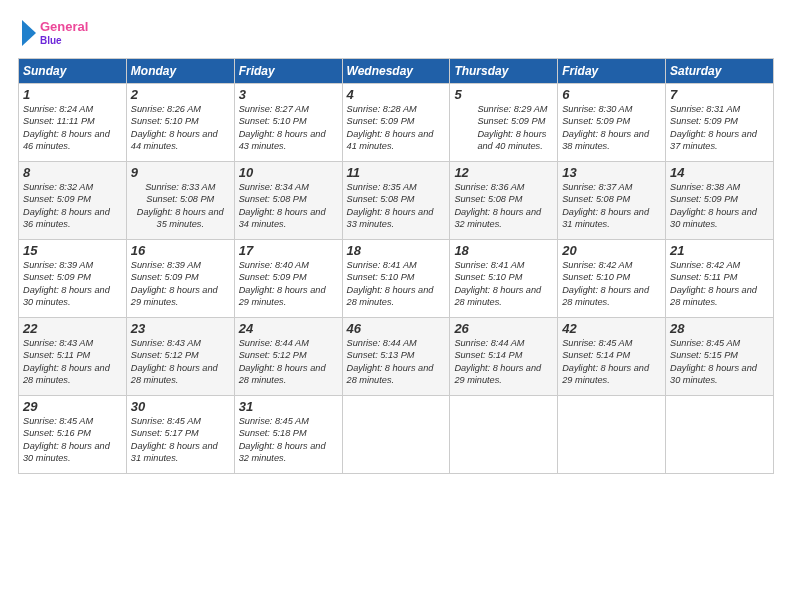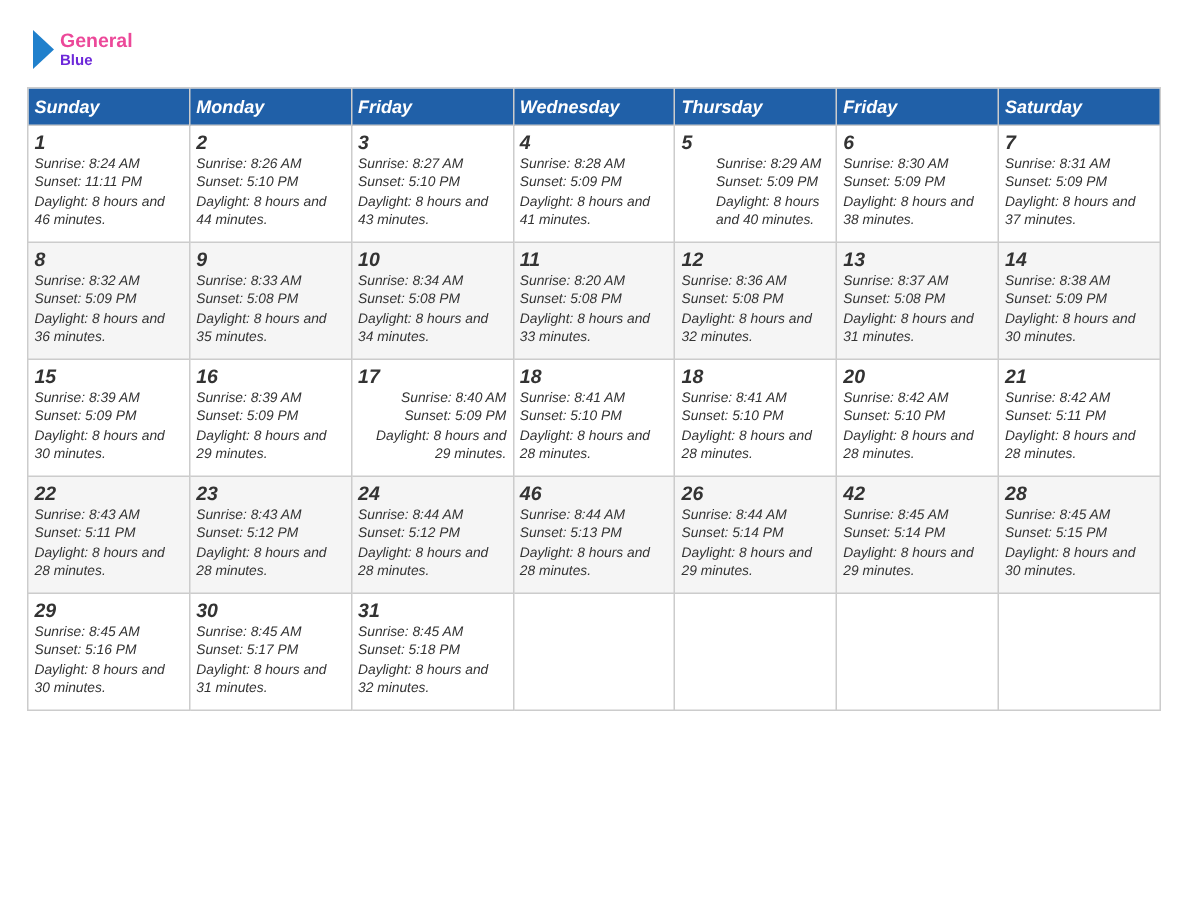--- a/index.html
+++ b/index.html
@@ -162,33 +162,33 @@
         </tr>
         <tr>
           <td>
             <span class="day-number">8</span>
             <div class="day-info" style="white-space: pre-line;">Sunrise: 8:32 AM
 Sunset: 5:09 PM
 Daylight: 8 hours and 36 minutes.</div>
           </td>
           <td>
             <span class="day-number">9</span>
-            <div class="day-info" style="white-space: pre-line;">Sunrise: 8:33 AM
+            <div class="day-info" style="white-space: pre-line; text-align: center;">Sunrise: 8:33 AM
 Sunset: 5:08 PM
 Daylight: 8 hours and 35 minutes.</div>
           </td>
           <td>
             <span class="day-number">10</span>
             <div class="day-info" style="white-space: pre-line;">Sunrise: 8:34 AM
 Sunset: 5:08 PM
 Daylight: 8 hours and 34 minutes.</div>
           </td>
           <td>
             <span class="day-number">11</span>
-            <div class="day-info" style="white-space: pre-line;">Sunrise: 8:20 AM
+            <div class="day-info" style="white-space: pre-line;">Sunrise: 8:35 AM
 Sunset: 5:08 PM
 Daylight: 8 hours and 33 minutes.</div>
           </td>
           <td>
             <span class="day-number">12</span>
             <div class="day-info" style="white-space: pre-line;">Sunrise: 8:36 AM
 Sunset: 5:08 PM
 Daylight: 8 hours and 32 minutes.</div>
           </td>
           <td>
@@ -212,21 +212,21 @@
 Daylight: 8 hours and 30 minutes.</div>
           </td>
           <td>
             <span class="day-number">16</span>
             <div class="day-info" style="white-space: pre-line;">Sunrise: 8:39 AM
 Sunset: 5:09 PM
 Daylight: 8 hours and 29 minutes.</div>
           </td>
           <td>
             <span class="day-number">17</span>
-            <div class="day-info" style="white-space: pre-line; text-align: right;">Sunrise: 8:40 AM
+            <div class="day-info" style="white-space: pre-line;">Sunrise: 8:40 AM
 Sunset: 5:09 PM
 Daylight: 8 hours and 29 minutes.</div>
           </td>
           <td>
             <span class="day-number">18</span>
             <div class="day-info" style="white-space: pre-line;">Sunrise: 8:41 AM
 Sunset: 5:10 PM
 Daylight: 8 hours and 28 minutes.</div>
           </td>
           <td>

